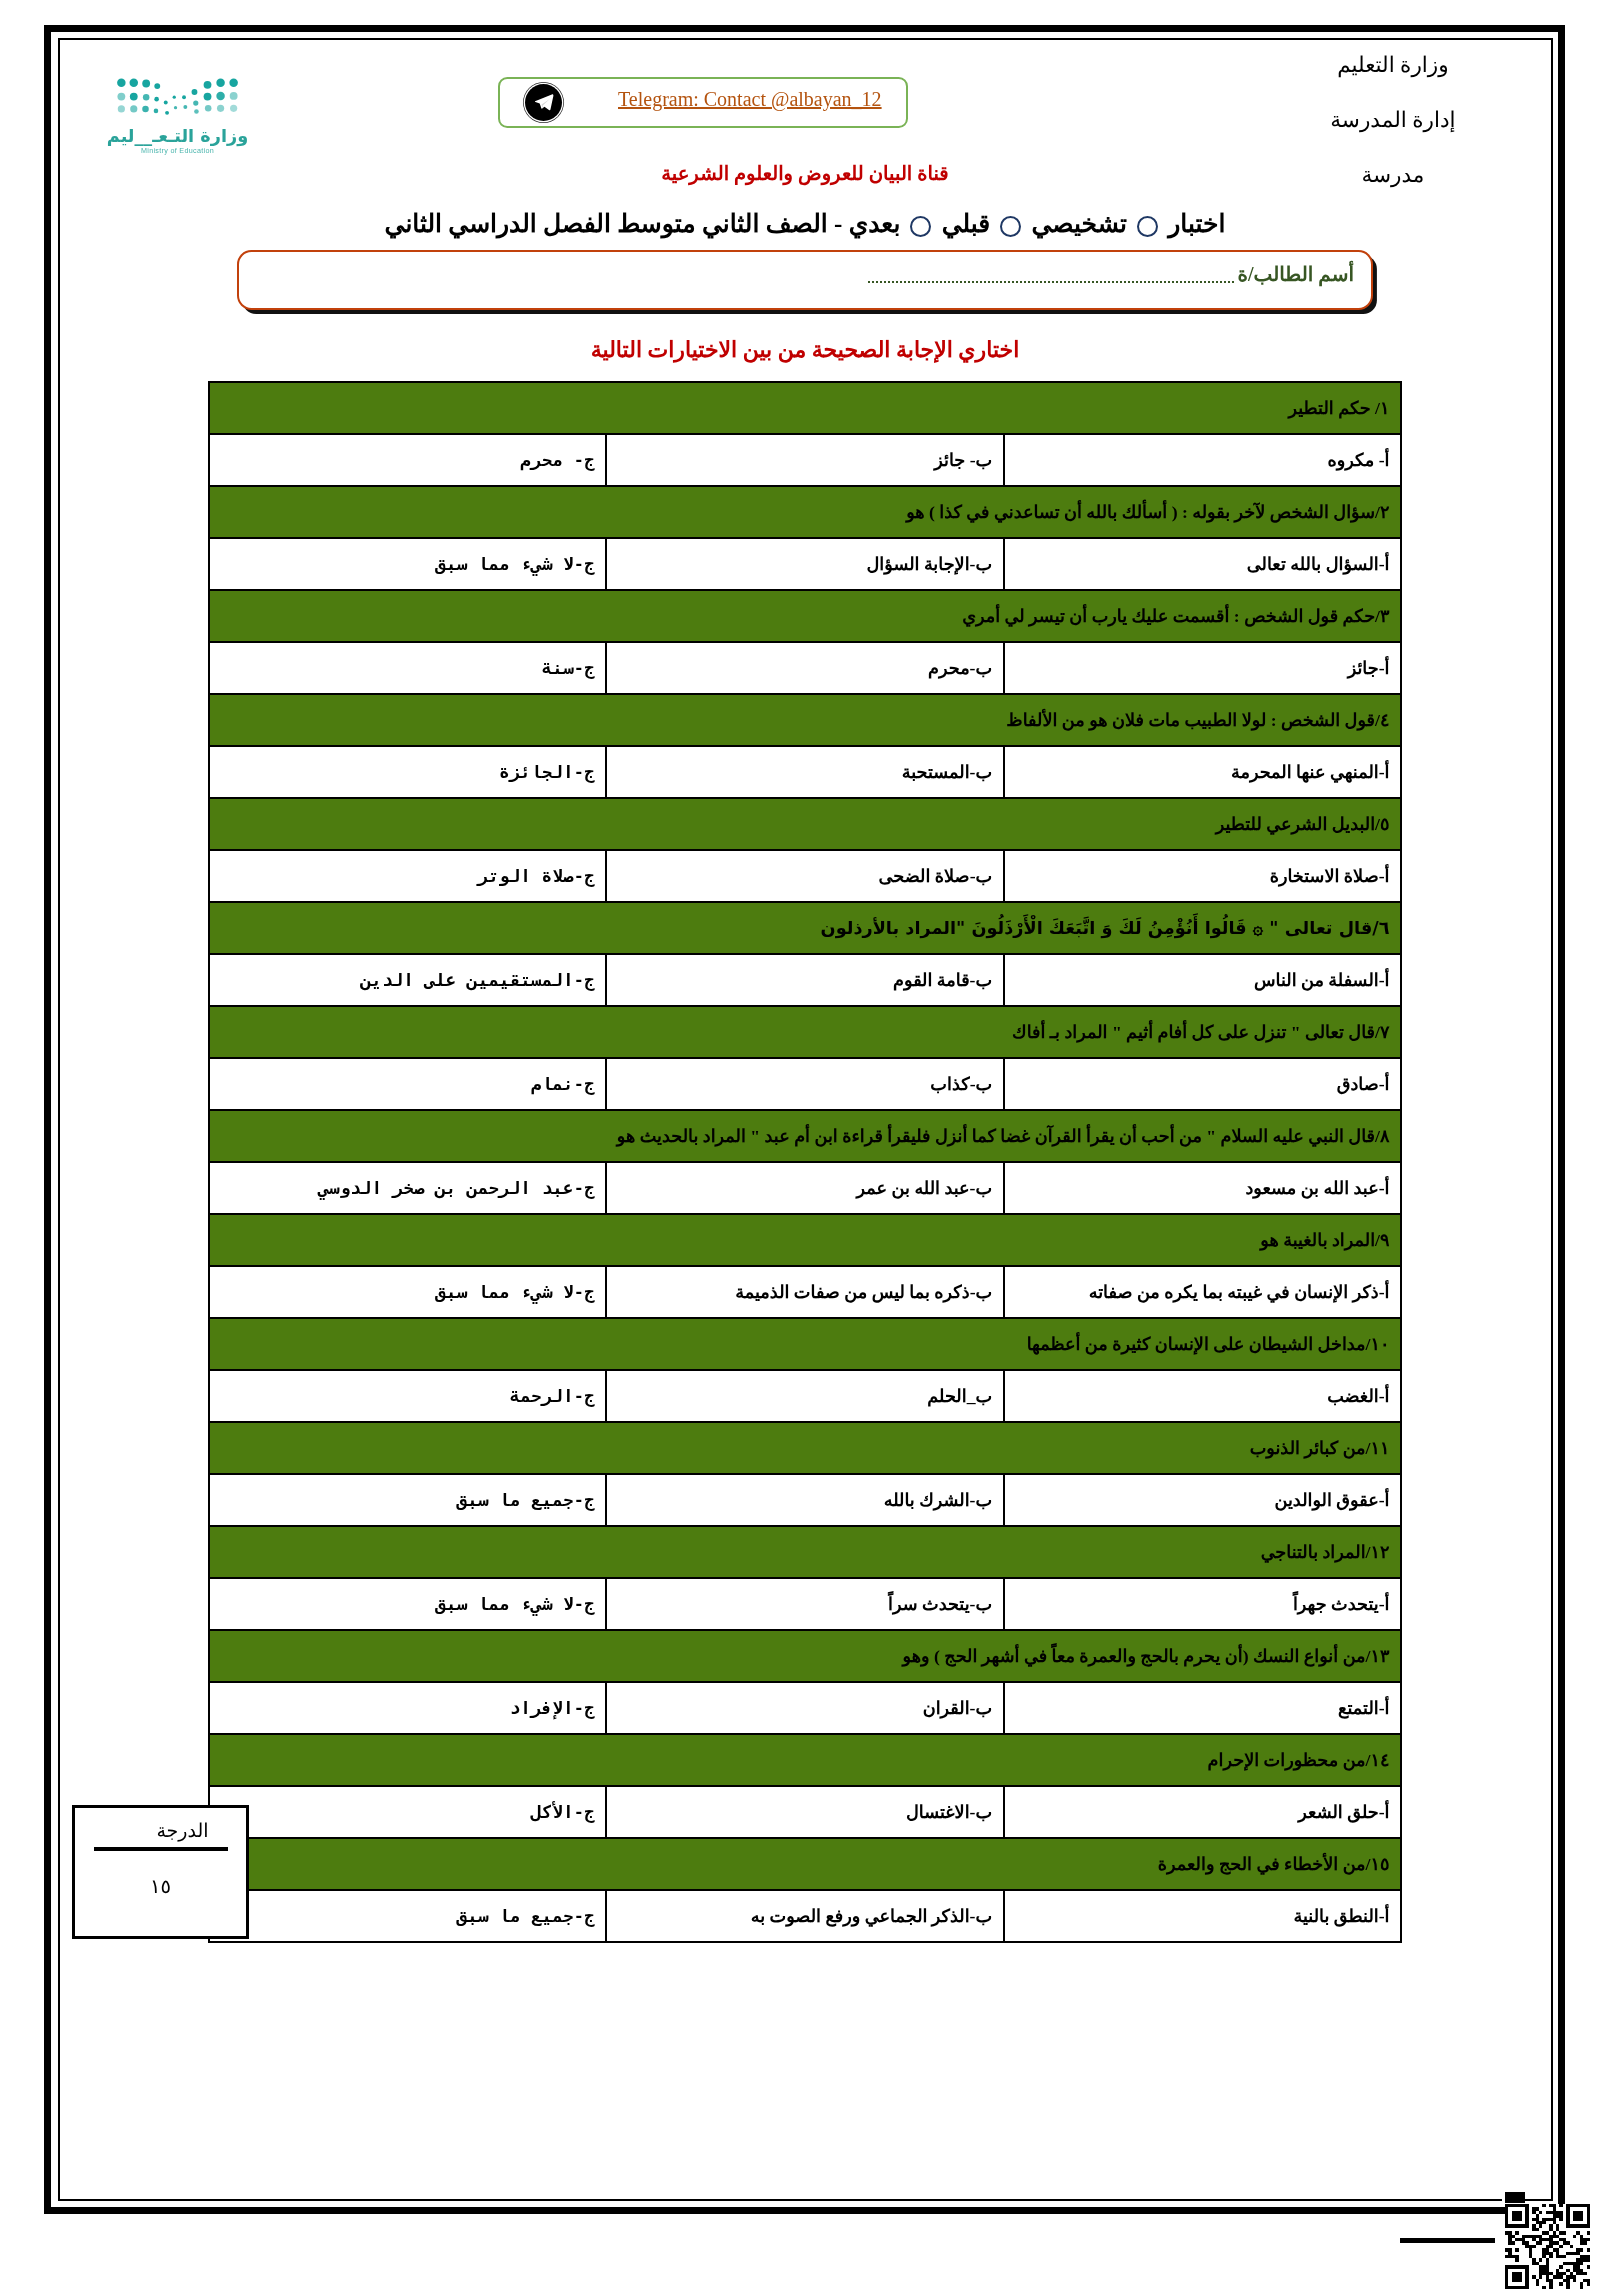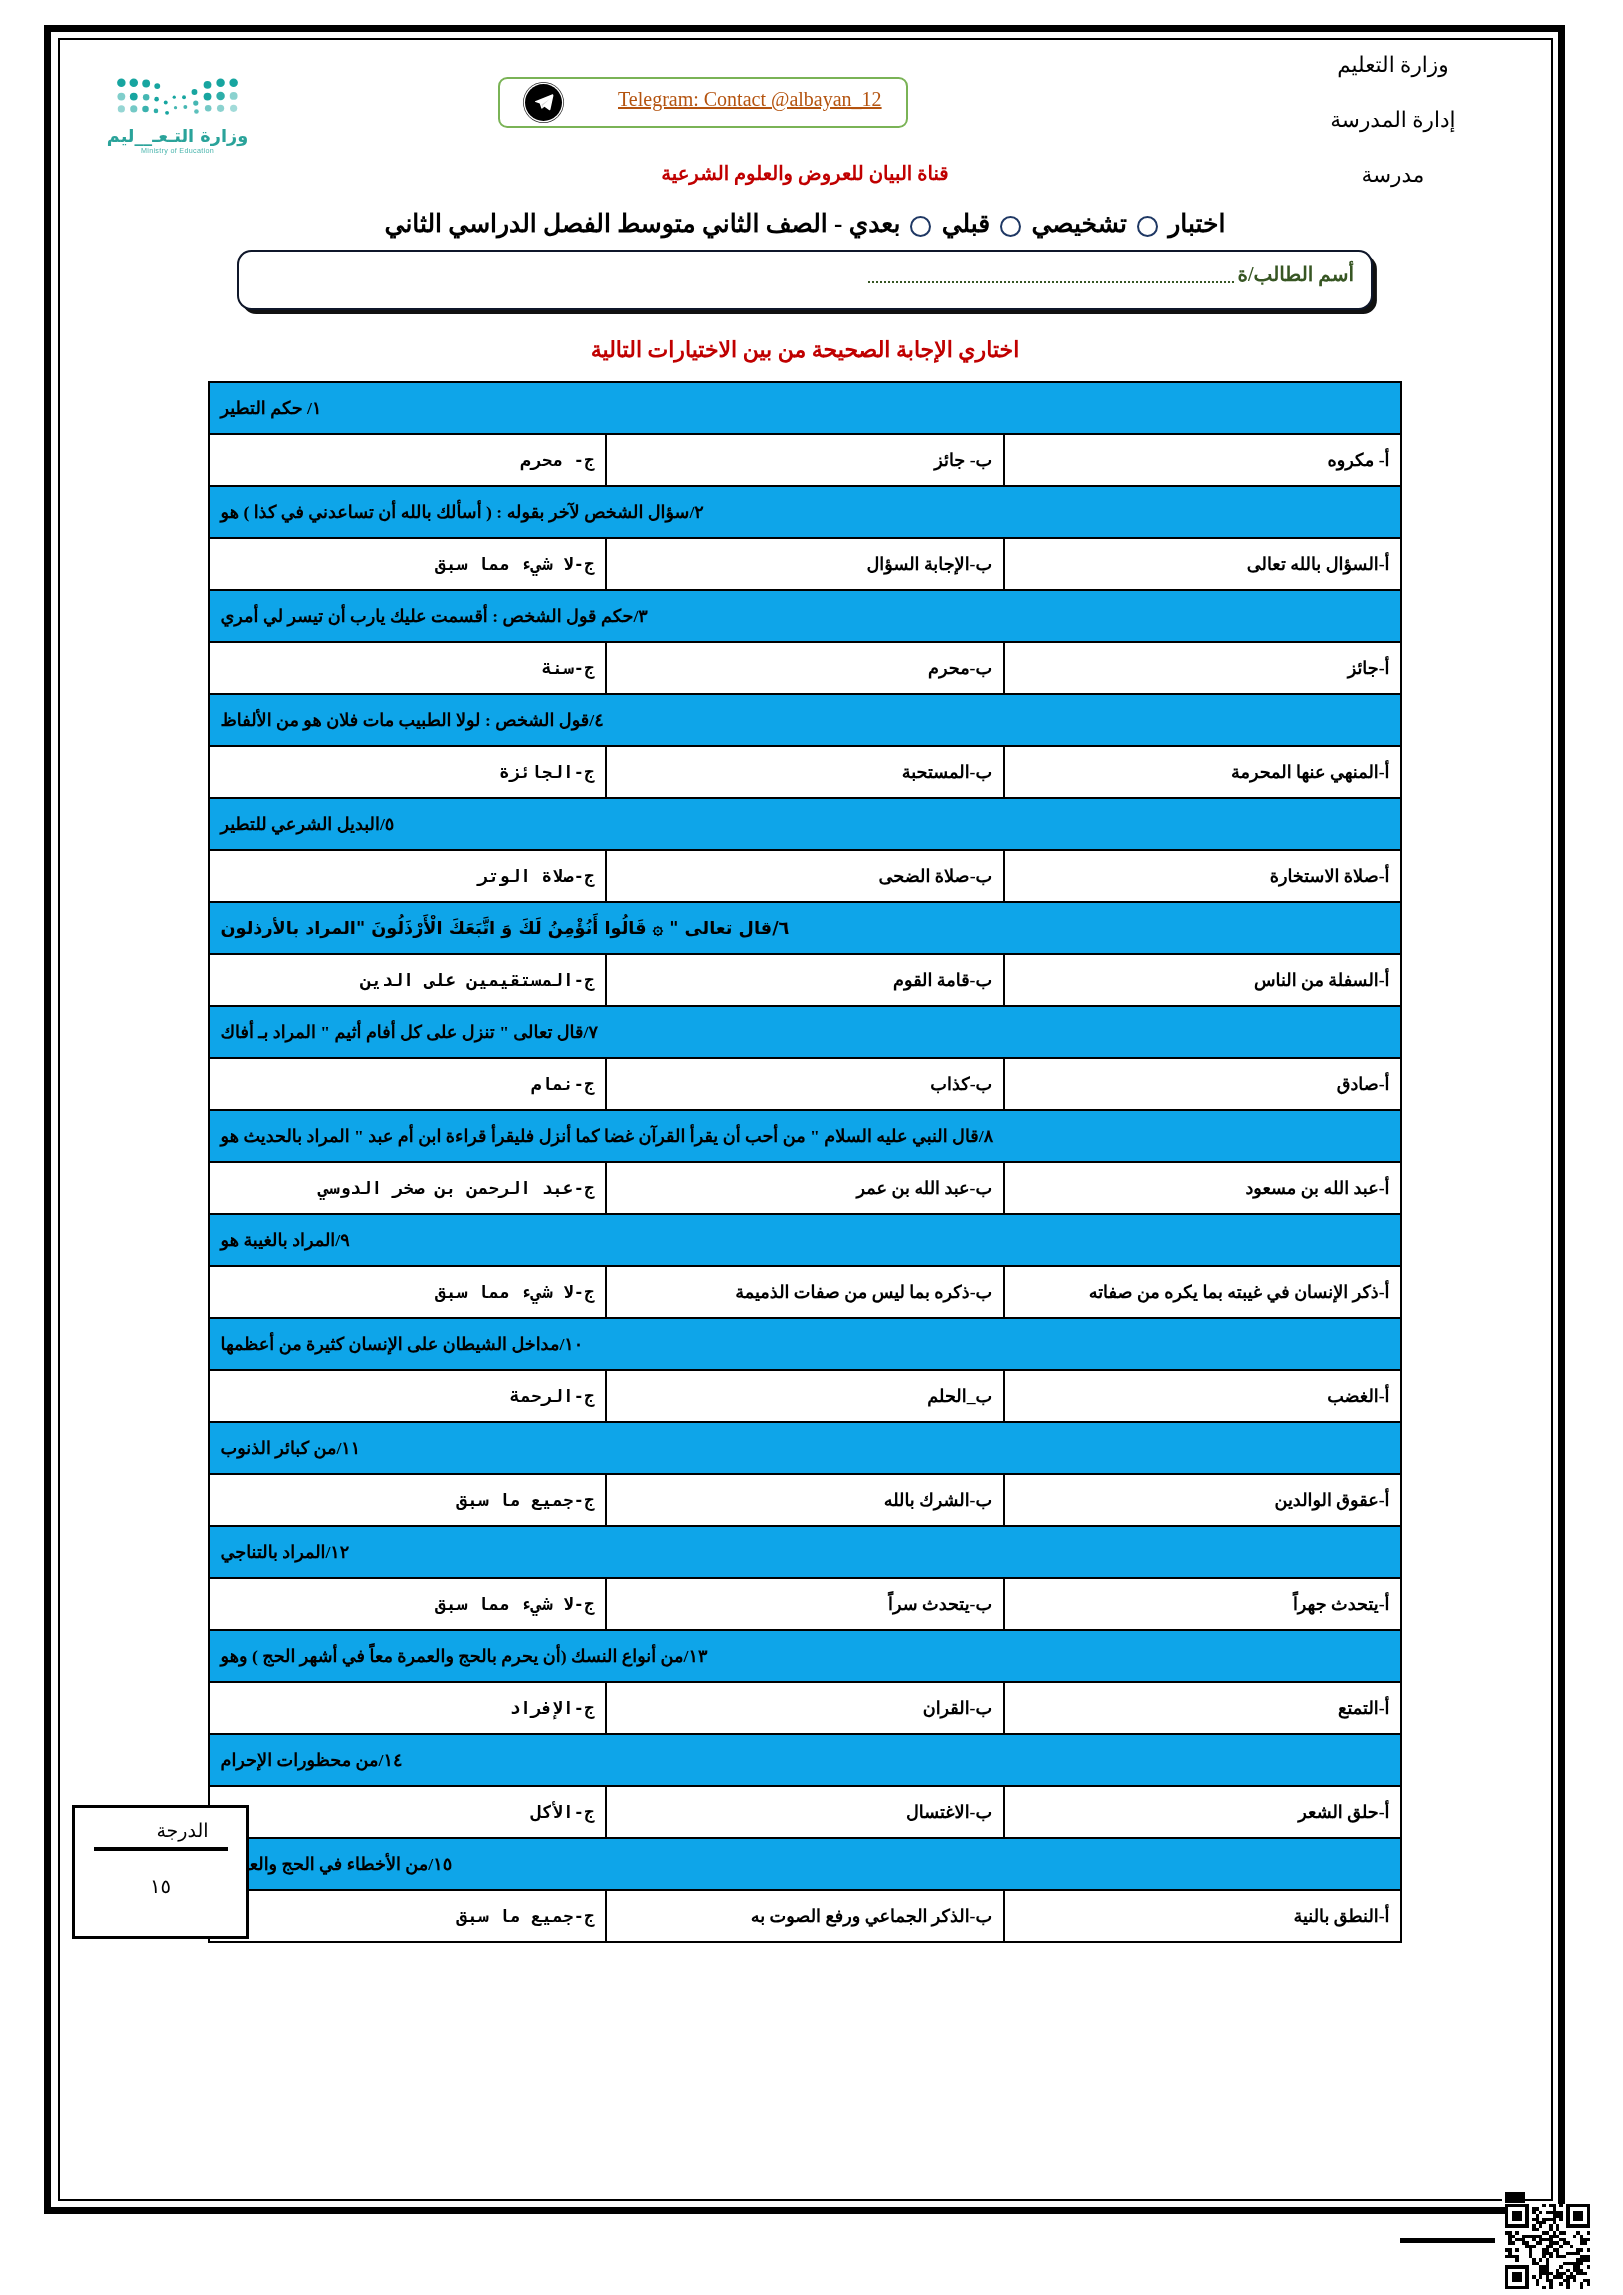--- a/index.html
+++ b/index.html
@@ -162,21 +162,21 @@
     border-radius: 50%;
     vertical-align: middle;
     margin: 0 3.9px;
   }
 
   
   .name-box {
     position: relative;
     margin: 7.9px 177px 0 177px;
     height: 56px;
-    border: 2px solid #0f172a;
+    border: 2px solid #c2410c;
     border-radius: 14.4px;
     box-shadow: 4.6px 4.6px 0 -0.7px #111;
     background: #fff;
   }
   .name-label {
     position: absolute;
     right: 17px;
     top: 10.5px;
     color: #375623;
     font-size: 20px;
@@ -208,22 +208,22 @@
     table-layout: fixed;
   }
   .qtable td {
     border: 2px solid #000;
     padding: 6.5px 10.5px;
     font-size: 17.7px;
     font-weight: bold;
     vertical-align: middle;
   }
   .q-row td {
-    background: #0ea5e9;
-    text-align: left;
+    background: #4d7c0f;
+    text-align: right;
     height: 37px;
   }
   .opt-row td {
     background: #ffffff;
     height: 37px;
     text-align: center;
   }
   .opt-a { width: 370px; }
   .opt-b { width: 380px; }
   .opt-c { width: 445px; }

